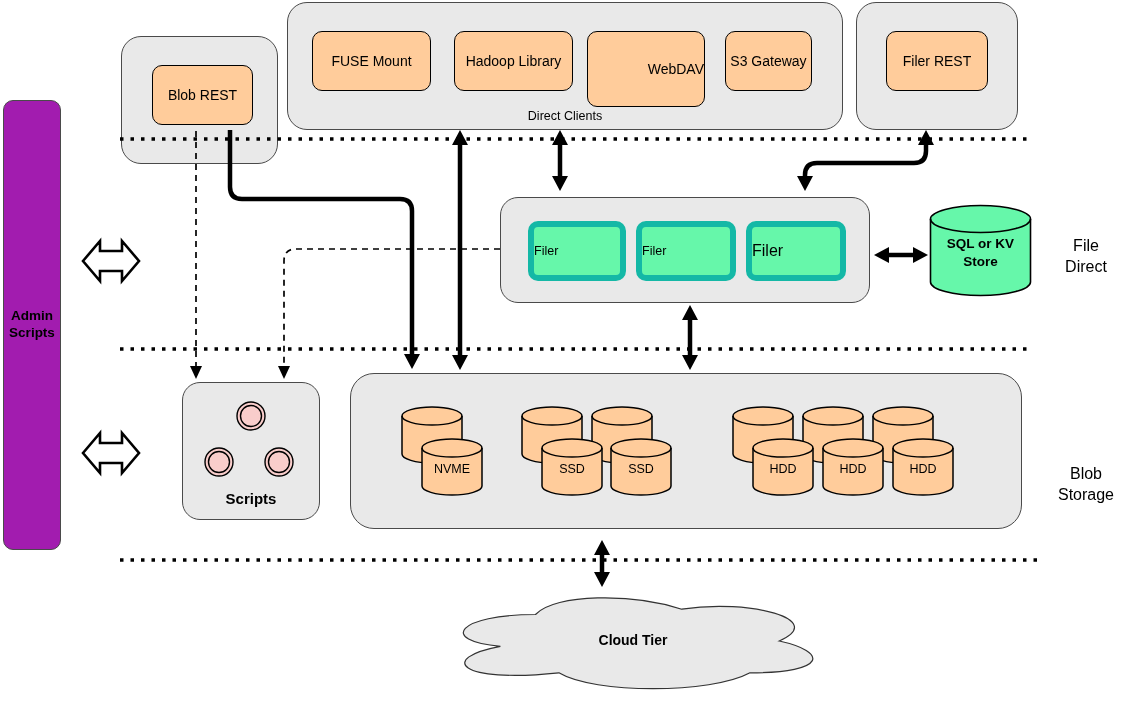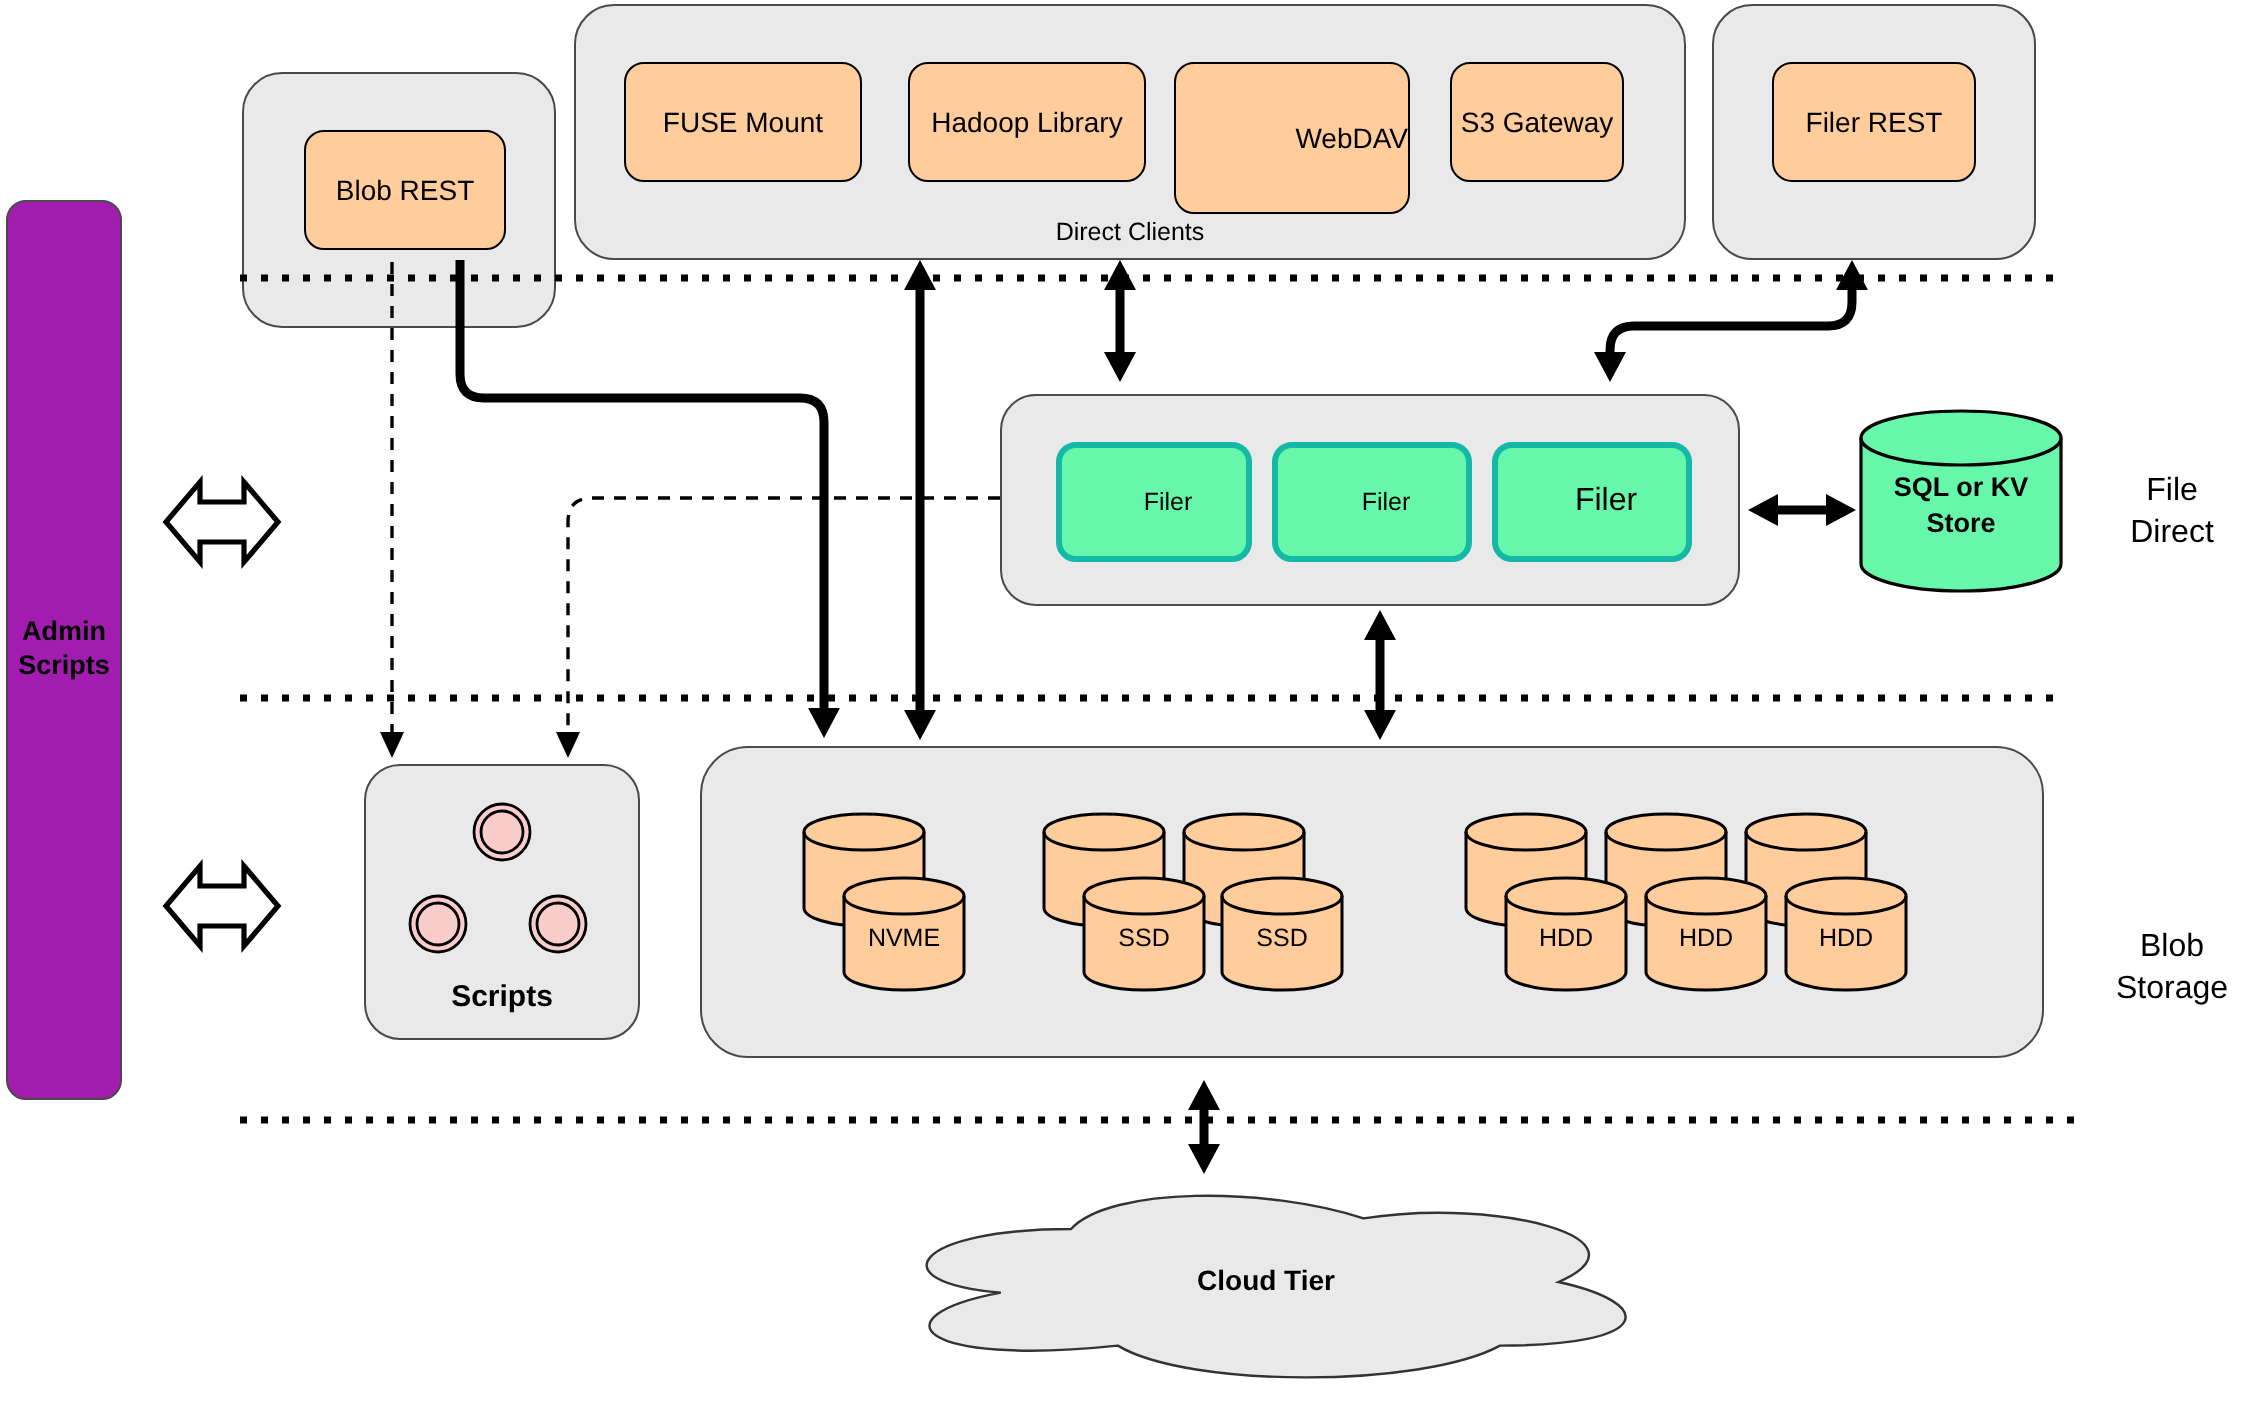--- a/index.html
+++ b/index.html
@@ -8,22 +8,22 @@
     font-family:"Liberation Sans","DejaVu Sans",sans-serif;color:#000;overflow:hidden;
   }
   .gray-container{
     position:absolute;background:#E9E9E9;border:1px solid #4a4a4a;border-radius:20px;box-sizing:border-box;
   }
   .orange-box{
     position:absolute;background:#FFCC9B;border:1px solid #000;border-radius:10px;box-sizing:border-box;
     display:flex;align-items:center;justify-content:center;font-size:14px;
   }
   .green-box{
-    position:absolute;background:#66F7AA;border:3px solid #14b8a6;border-radius:10px;box-sizing:border-box;
-    display:flex;align-items:center;justify-content:center;font-size:12.5px;padding-left:14px;
+    position:absolute;background:#66F7AA;border:6px solid #14b8a6;border-radius:10px;box-sizing:border-box;
+    display:flex;align-items:center;justify-content:flex-start;font-size:12.5px;
   }
   .green-box.big{font-size:16px;}
   .container-title{
     position:absolute;left:0;right:0;text-align:center;font-size:12.5px;
   }
   .section-label{
     position:absolute;width:84px;text-align:center;font-size:16px;line-height:1.3;
   }
   .admin-bar{
     position:absolute;left:3px;top:100px;width:58px;height:450px;background:#a21caf;

